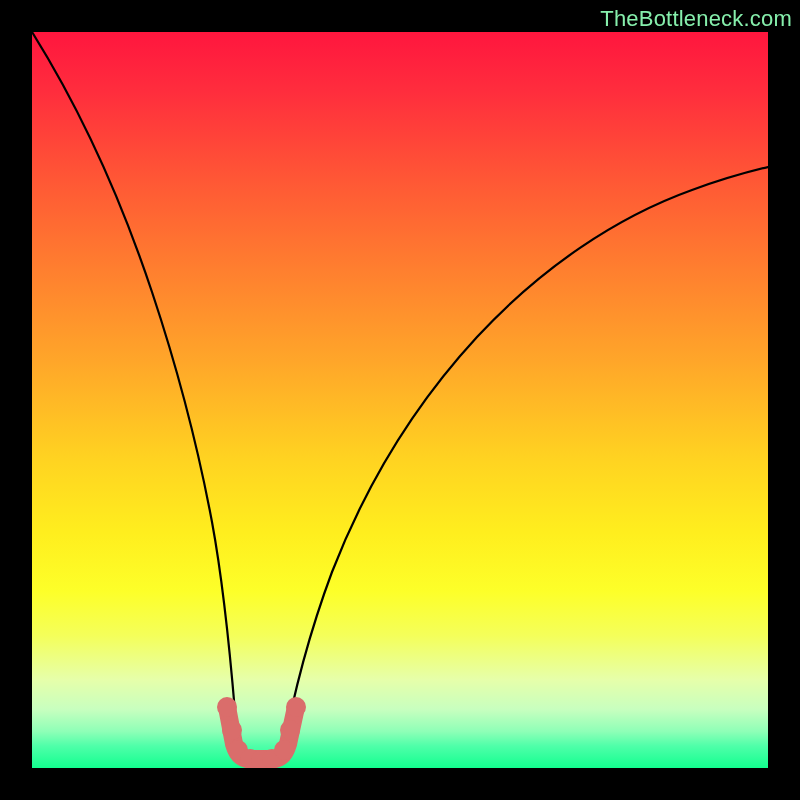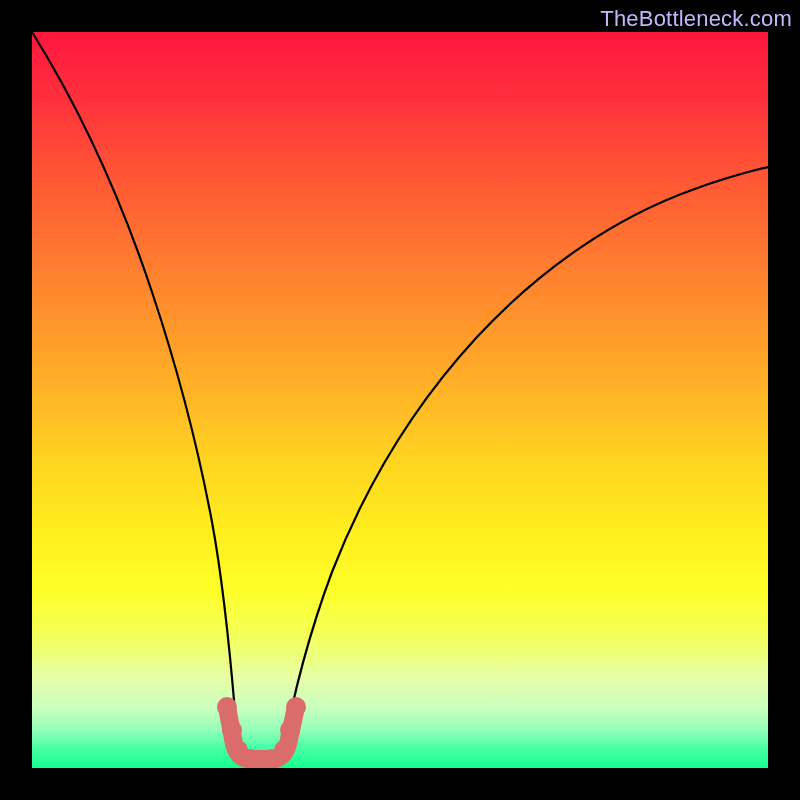--- a/index.html
+++ b/index.html
@@ -70,21 +70,21 @@
     stroke-linejoin: round;
     stroke-linecap: round;
   }
   .marker-dot {
     fill: #da6d6b;
   }
   .watermark {
     position: absolute;
     top: 6px;
     right: 8px;
-    color: #c4b5fd;
+    color: #86efac;
     font-size: 22px;
     font-weight: 500;
     letter-spacing: 0.2px;
     z-index: 10;
   }
 </style>
 </head>
 <body>
 
 <div class="watermark">TheBottleneck.com</div>

